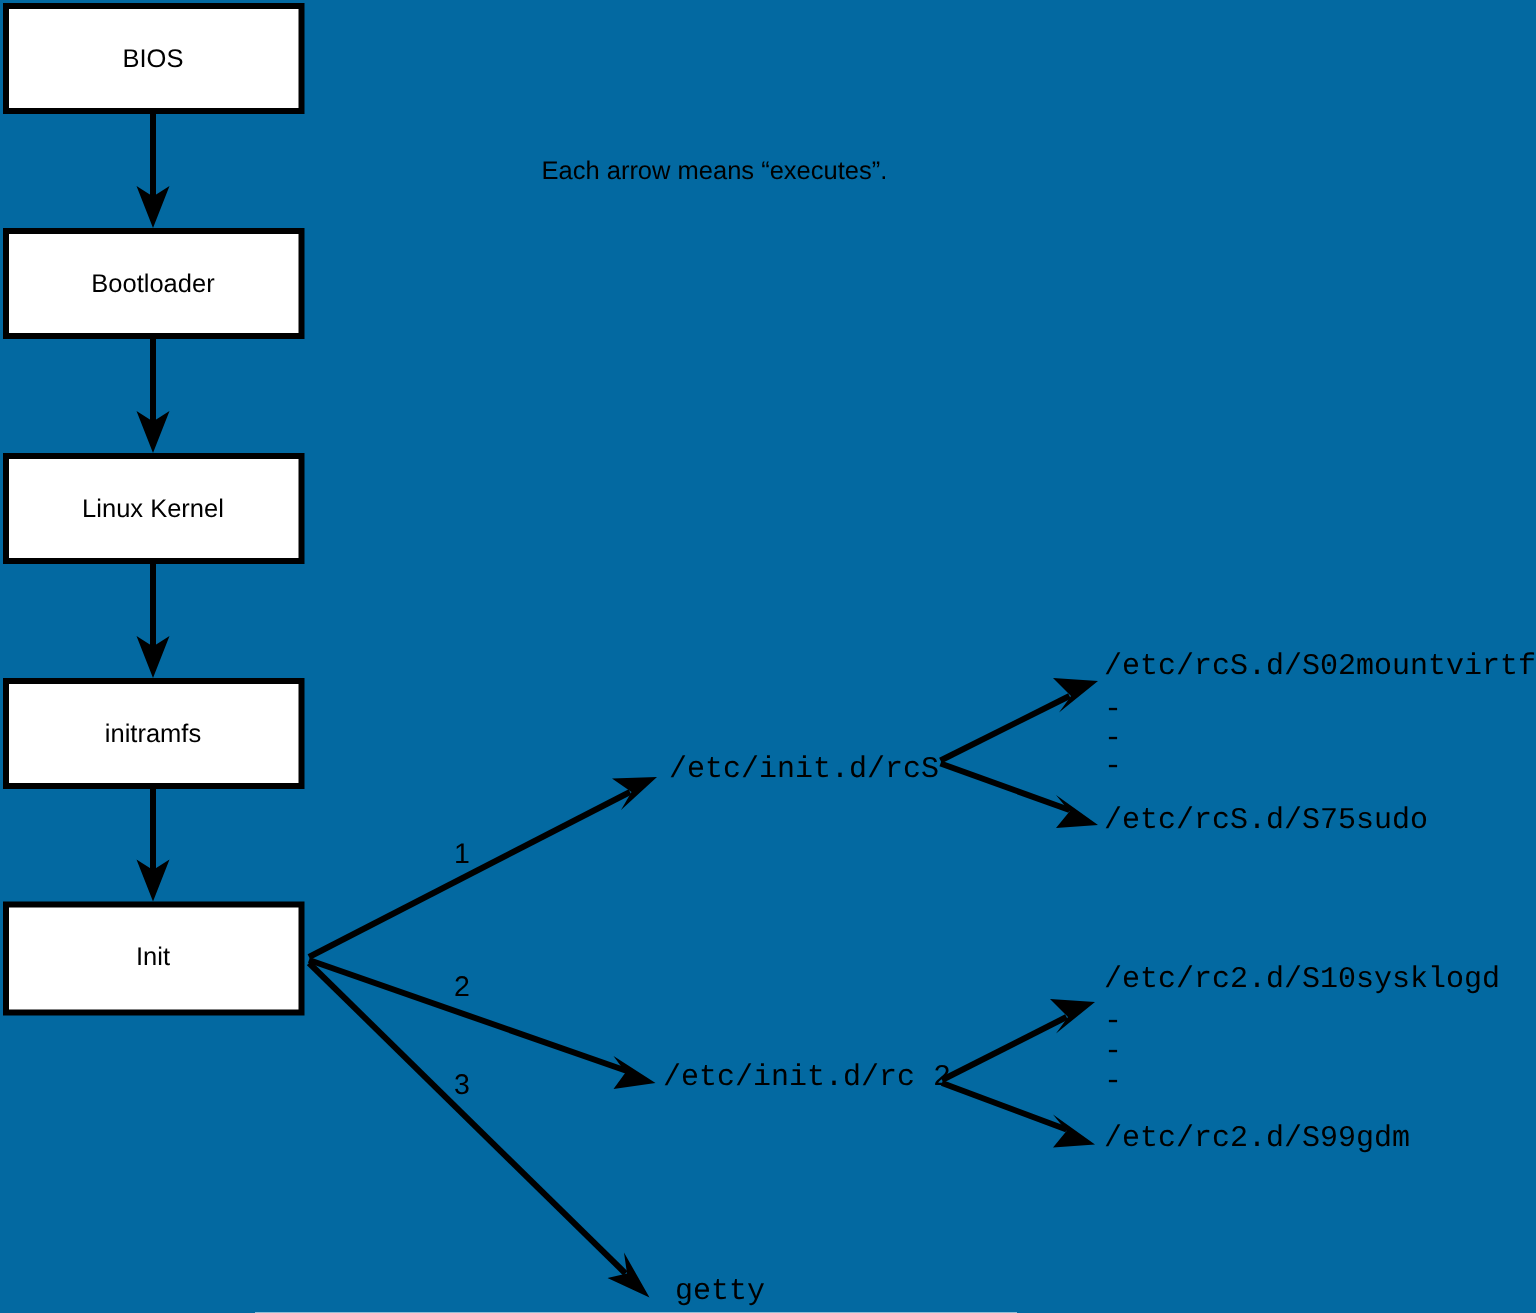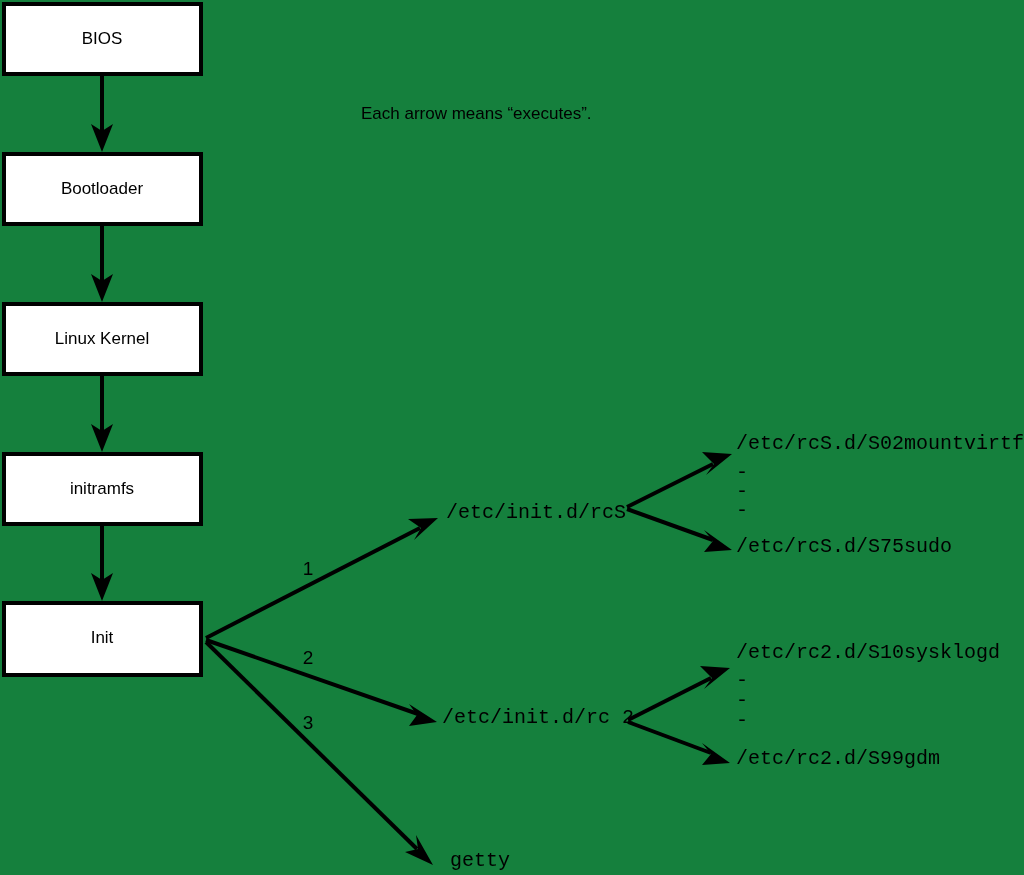--- a/index.html
+++ b/index.html
@@ -5,21 +5,21 @@
 <style>
   html, body {
     margin: 0;
     padding: 0;
     background: #ffffff;
   }
   #diagram-root {
     position: relative;
     width: 1024px;
     height: 875px;
-    background: #15803d;
+    background: #0369a1;
     overflow: hidden;
     font-family: "Liberation Sans", sans-serif;
   }
   svg#boot-diagram {
     display: block;
     width: 1024px;
     height: 875px;
   }
   .box-rect {
     fill: #ffffff;

